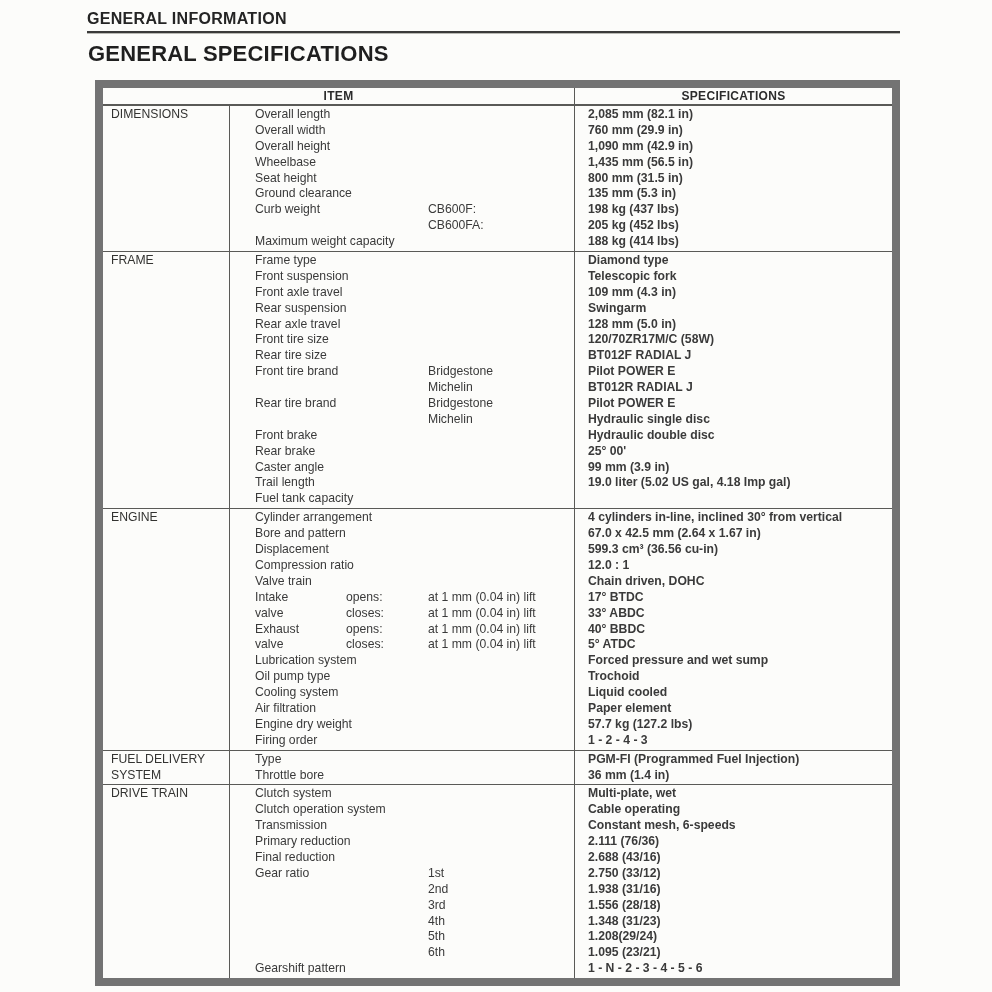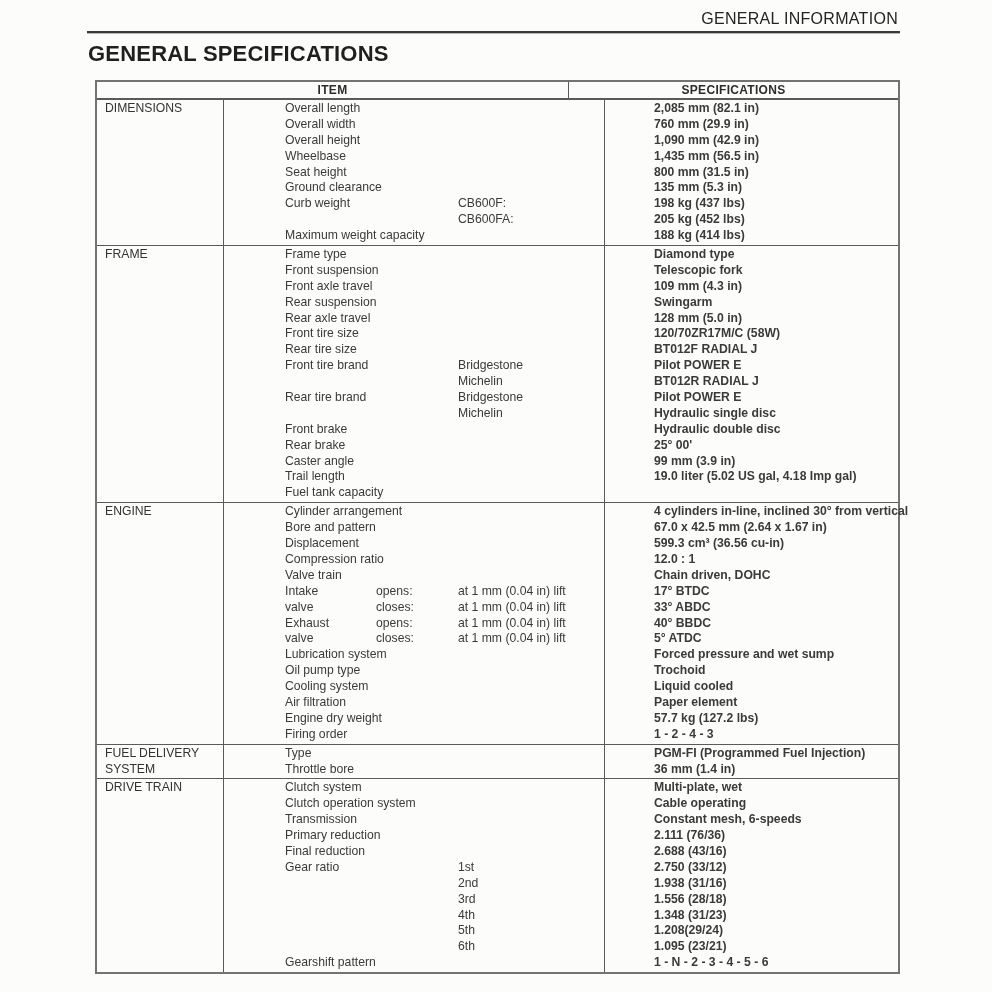--- a/index.html
+++ b/index.html
@@ -10,23 +10,23 @@
     font-family: "Liberation Sans", sans-serif;
     color: #3a3a3a;
     overflow: hidden;
   }
   .header-block {
     position: absolute;
     left: 87px; top: 9px;
     width: 813px;
   }
   .header-title {
-    text-align: right;
+    text-align: left;
     font-size: 16px;
-    font-weight: 400;
+    font-weight: 700;
     letter-spacing: 0.3px;
     color: #242424;
     padding-right: 2px;
     line-height: 19px;
   }
   .header-rule {
     margin-top: 3px;
     height: 3px;
     background: #3a3a3a;
     border-bottom: 1px solid #b9b9b4;
@@ -36,42 +36,41 @@
     left: 88px; top: 41px;
     font-size: 22px;
     font-weight: 700;
     letter-spacing: 0.2px;
     color: #1f1f1f;
   }
   .spec-table {
     position: absolute;
     left: 95px; top: 80px;
     width: 805px;
-    border: 2px solid #737373;
+    border: 8px solid #737373;
     font-size: 12.2px;
   }
   .thead {
     display: grid;
     grid-template-columns: 472px 1fr;
     border-bottom: 2px solid #5a5a57;
     height: 18px;
   }
   .th {
     text-align: center;
     font-weight: 700;
     font-size: 12px;
     line-height: 16px;
     color: #2c2c2c;
     letter-spacing: 0.3px;
   }
   .th-item { border-right: 1px solid #5a5a57; }
   .section-row {
     display: grid;
     grid-template-columns: 127px 345px 1fr;
-    gap: 36px;
   }
   .section-row + .section-row { border-top: 1px solid #5a5a57; }
   .cell { padding-top: 1px; padding-bottom: 1px; }
   .sec-name {
     padding-left: 8px;
     padding-right: 6px;
     border-right: 1px solid #5a5a57;
     color: #333331;
     line-height: 15.9px;
   }

